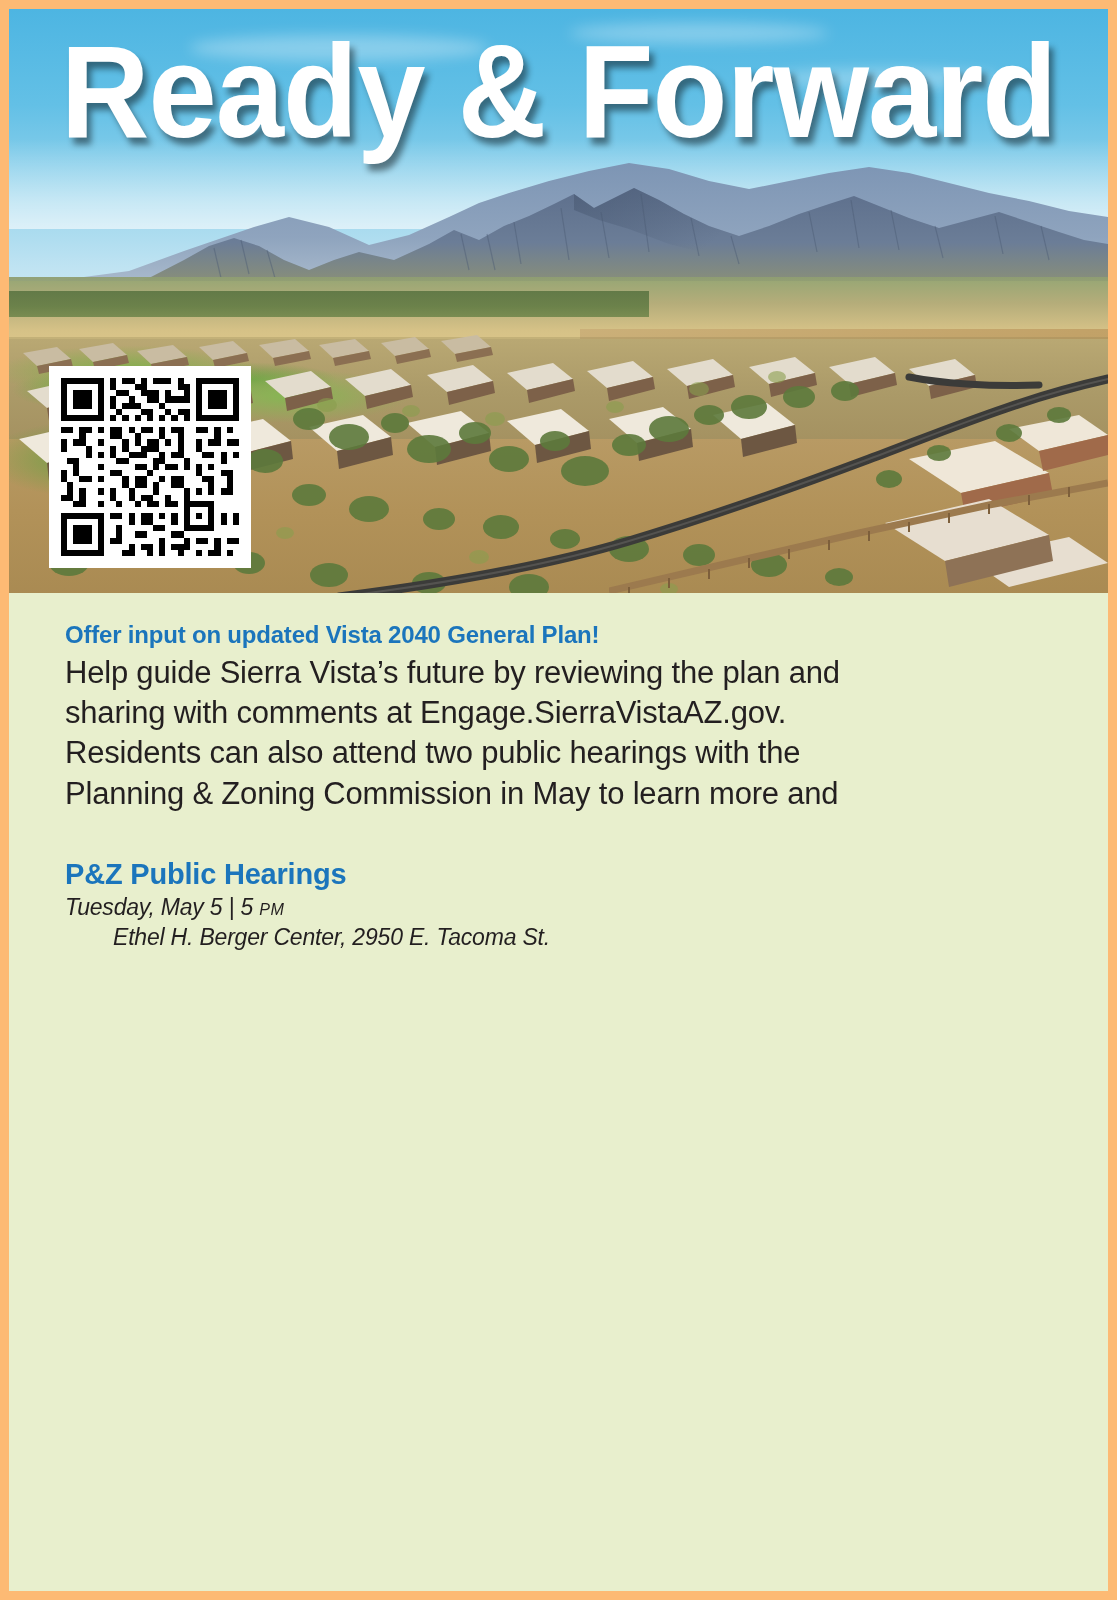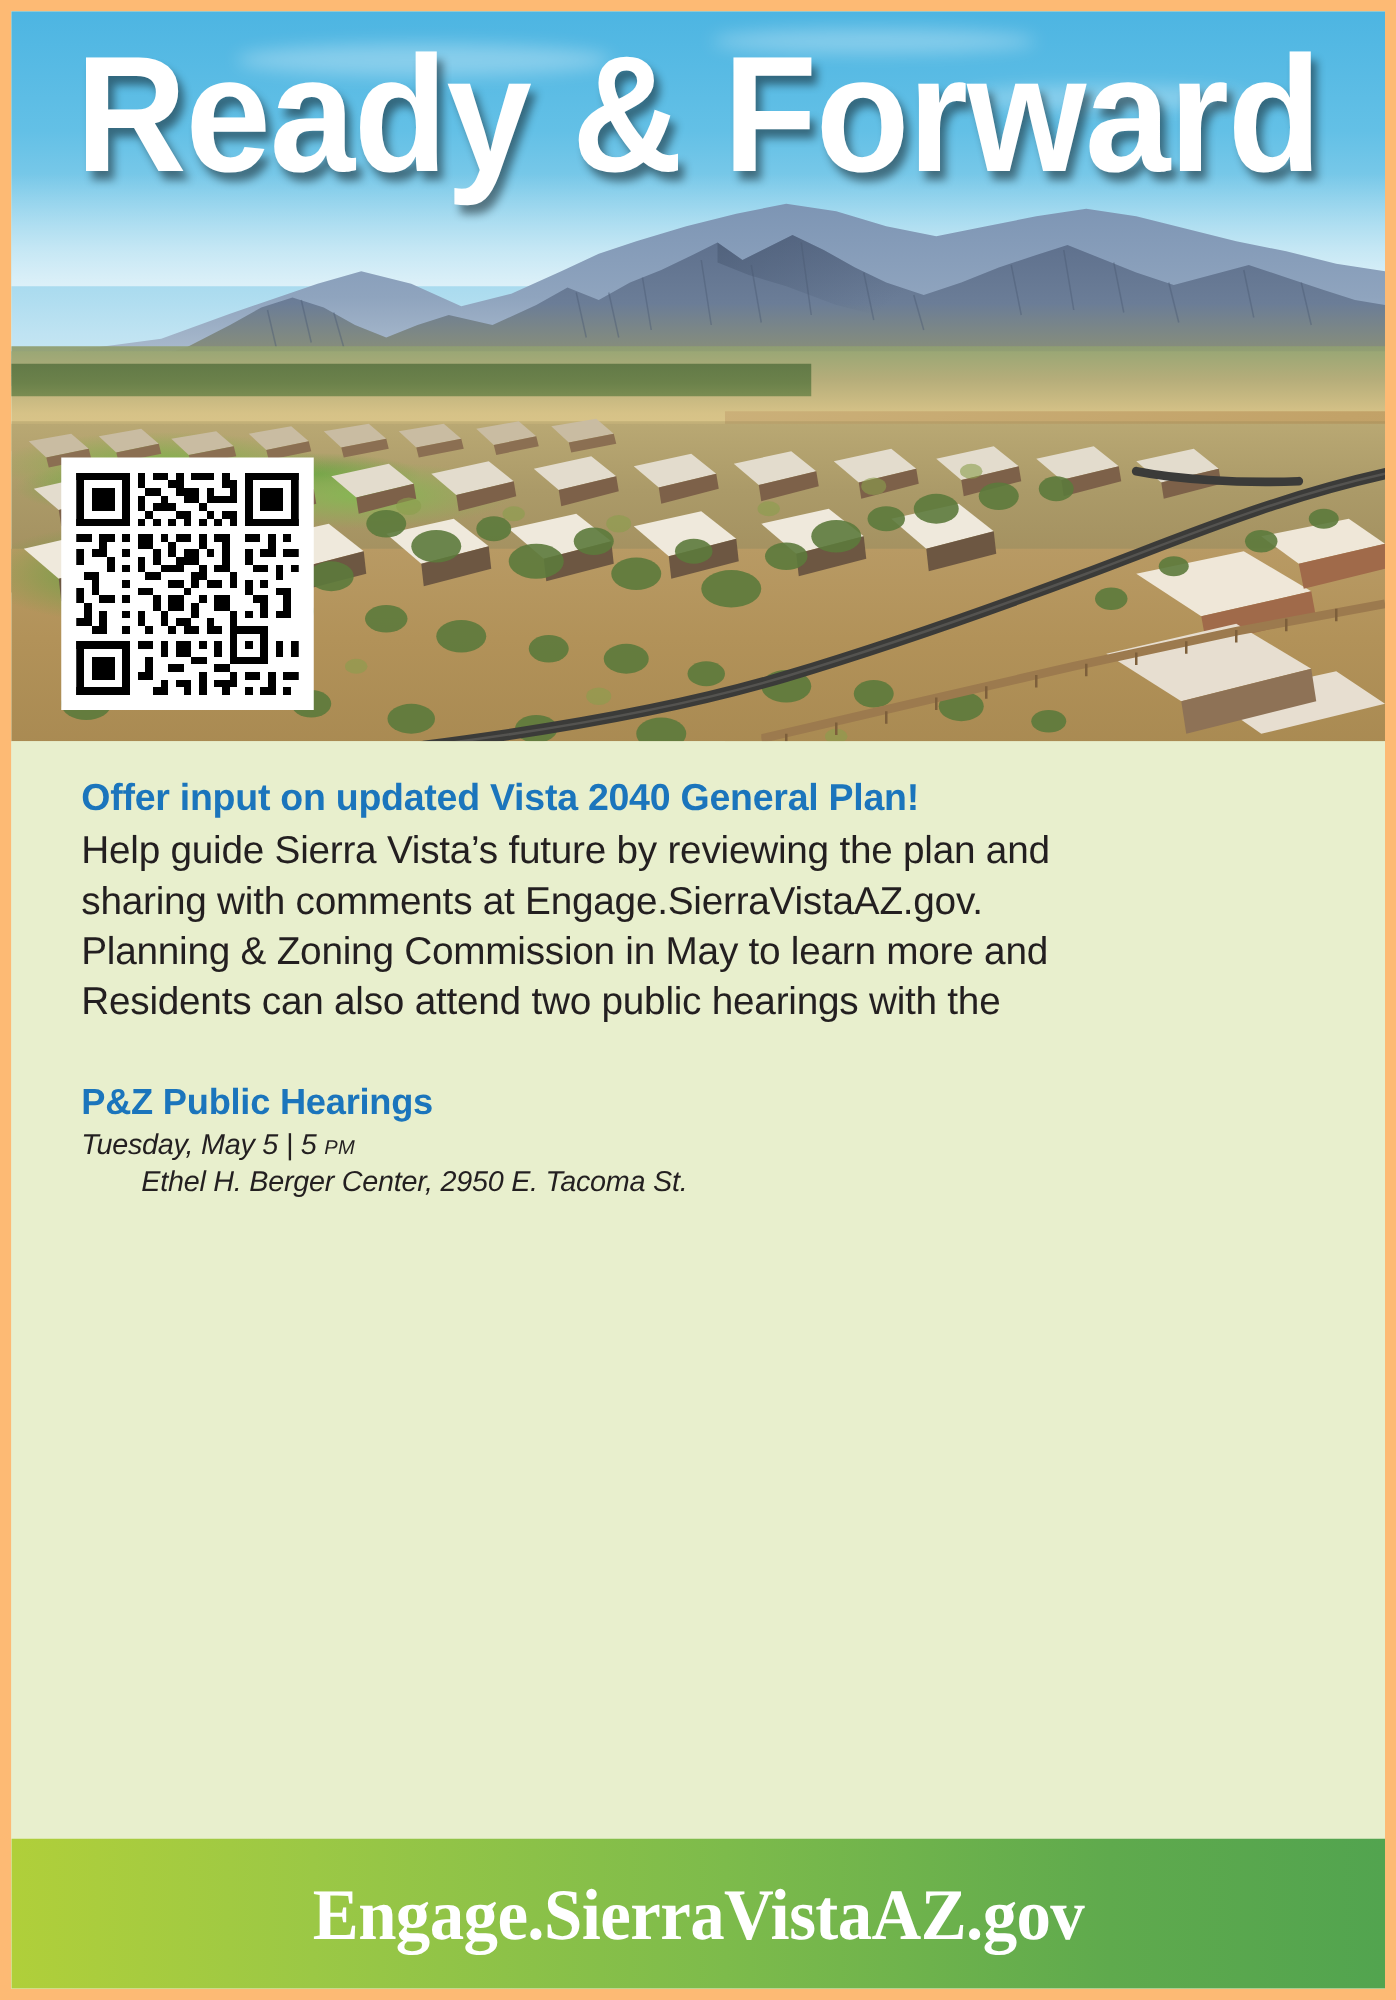--- a/index.html
+++ b/index.html
@@ -136,21 +136,21 @@
   .copy {
     position: absolute;
     left: 56px;
     top: 27px;
     width: 980px;
     z-index: 6;
   }
   .lead {
     color: #1b75bc;
     font-weight: bold;
-    font-size: 30px;
+    font-size: 24px;
     line-height: 1.28;
     margin: 0 0 2px 0;
     letter-spacing: -0.2px;
   }
   .para {
     color: #231f20;
     font-size: 31px;
     line-height: 1.30;
     margin: 0;
     letter-spacing: -0.2px;
@@ -615,33 +615,30 @@
     </div>
 
     <div class="content">
 
       <div class="copy">
         <div class="lead">Offer input on updated Vista 2040 General Plan!</div>
 
         <div class="para">
           <div>Help guide Sierra Vista’s future by reviewing the plan and</div>
           <div>sharing with comments at Engage.SierraVistaAZ.gov.</div>
+          <div>Residents can also attend two public hearings with the</div>
           <div>Planning &amp; Zoning Commission in May to learn more and</div>
-          <div>Residents can also attend two public hearings with the</div>
         </div>
 
         <div class="section-head">P&amp;Z Public Hearings</div>
 
         <div class="hearing">
           <div class="when"><span>Tuesday, May 5 | 5 </span><span class="sc">PM</span></div>
           <div class="where">Ethel H. Berger Center, 2950 E. Tacoma St.</div>
         </div>
 
         <div class="gap"></div>
 
       </div>
 
-      <div class="urlband">
-        <span>Engage.SierraVistaAZ.gov</span>
-      </div>
     </div>
   </div>
 </div>
 
 </body></html>

